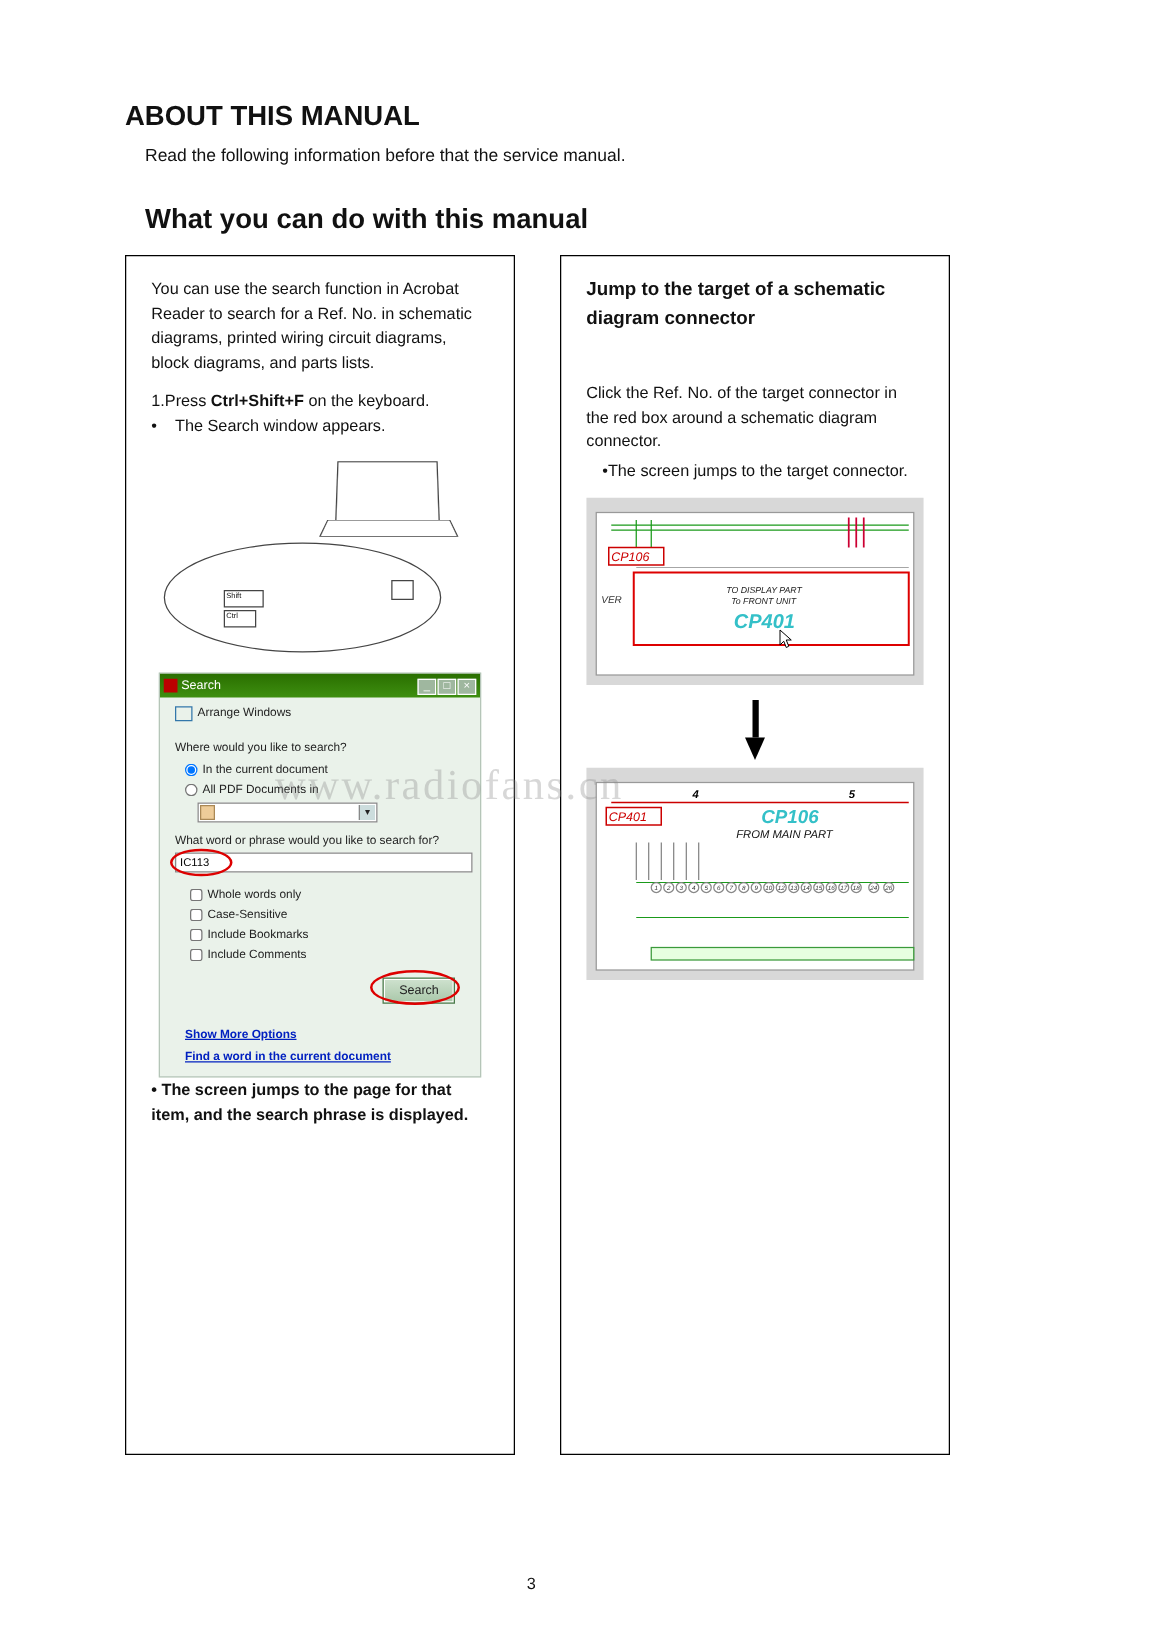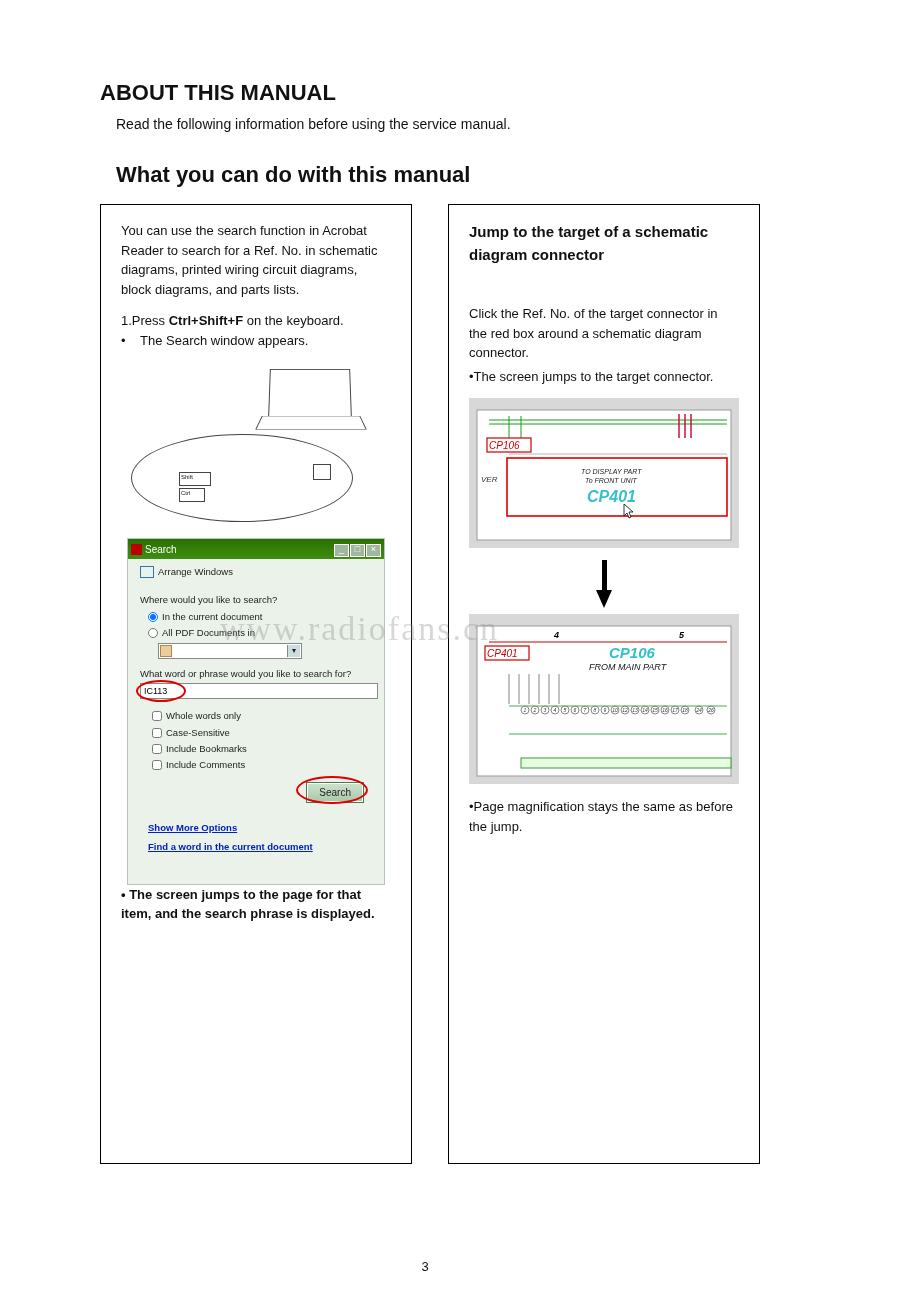--- a/index.html
+++ b/index.html
@@ -114,21 +114,21 @@
   padding:2px 3px;
   justify-content:space-between;
 }
 .sd-titlebar .left { display:flex; align-items:center; gap:3px;}
 .sd-titlebar .icon-pdf{
   width:11px;height:11px;background:#b00;display:inline-block;
 }
 .sd-winbtns span{
   display:inline-block;width:13px;height:11px;border:1px solid #fff;background:#9fb79f;margin-left:1px;text-align:center;line-height:9px;font-size:9px;
 }
-.sd-body{ padding:6px 12px 28px 12px; }
+.sd-body{ padding:6px 12px 6px 12px; }
 .sd-arrange{ display:flex; align-items:center; gap:4px; margin-bottom:14px;}
 .sd-arrange .win-icon{ width:12px;height:10px;border:1px solid #37a;display:inline-block;}
 .sd-radio, .sd-chk { display:flex; align-items:center; gap:4px; margin:2px 0 2px 8px;}
 .sd-chk{ margin-left:12px;}
 input[type=radio],input[type=checkbox]{ margin:0; width:10px;height:10px;}
 .sd-dropdown{ width:140px;height:14px;border:1px solid #888;background:#fff;margin:3px 0 8px 18px;display:flex;align-items:center;justify-content:space-between;padding:0 1px;}
 .sd-dropdown .folder-icon{width:10px;height:10px;background:#ec9;border:1px solid #a85;}
 .sd-dropdown .dd-arrow{width:12px;height:12px;background:#cdd;border-left:1px solid #888;font-size:8px;text-align:center;line-height:12px;}
 .sd-label{ margin-top:6px;}
 .sd-input-wrap{position:relative; margin:2px 0 10px 0;}
@@ -198,21 +198,21 @@
   font-family:"Times New Roman",serif;
   pointer-events:none;
 }
 </style>
 </head>
 <body>
 
 <div class="page">
 
   <h1>ABOUT THIS MANUAL</h1>
-  <div class="intro">Read the following information before using the service manual.</div>
+  <div class="intro">Read the following information before that the service manual.</div>
 
   <h2>What you can do with this manual</h2>
 
   <div class="columns">
 
     <div class="panel">
       <p>You can use the search function in Acrobat Reader to search for a Ref. No. in schematic diagrams, printed wiring circuit diagrams, block diagrams, and parts lists.</p>
 
       <p>
         <span>1.Press </span><span class="bold">Ctrl+Shift+F</span><span> on the keyboard.</span><br>
@@ -291,21 +291,21 @@
         </div>
       </div>
 
       <p style="margin-top:-8px;font-weight:bold;">• The screen jumps to the page for that item, and the search phrase is displayed.</p>
     </div>
 
     <div class="panel">
       <div class="panel-title">Jump to the target of a schematic diagram connector</div>
 
       <p style="margin-top:38px;">Click the Ref. No. of the target connector in the red box around a schematic diagram connector.</p>
-      <p style="margin-top:-8px;">•The screen jumps to the target connector.</p>
+      <p style="margin-top:-8px;text-align:center;">•The screen jumps to the target connector.</p>
 
       <div class="schem-wrap">
         <svg class="schem" viewBox="0 0 270 150">
           <rect x="0" y="0" width="270" height="150" fill="#d8d8d8"></rect>
           <rect x="8" y="12" width="254" height="130" fill="#fff" stroke="#999"></rect>
 
           <g stroke="#1a9a1a" stroke-width="1">
             <line x1="20" y1="22" x2="258" y2="22"></line>
             <line x1="20" y1="26" x2="258" y2="26"></line>
             <line x1="40" y1="18" x2="40" y2="40"></line>
@@ -403,20 +403,19 @@
               <circle cx="230" cy="96" r="4" fill="none" stroke="#888"></circle>
                 <text x="230" y="98">24</text>
               <circle cx="242" cy="96" r="4" fill="none" stroke="#888"></circle>
                 <text x="242" y="98">26</text>
             </g>
           </g>
           <rect x="52" y="144" width="210" height="10" fill="#e6ffe0" stroke="#3a9a3a"></rect>
         </svg>
       </div>
 
-      <p style="margin-top:8px;">•Page magnification stays the same as before the jump.</p>
     </div>
   </div>
 
   <div class="watermark">www.radiofans.cn</div>
 
   <div class="page-num">3</div>
 </div>
 
 </body></html>

